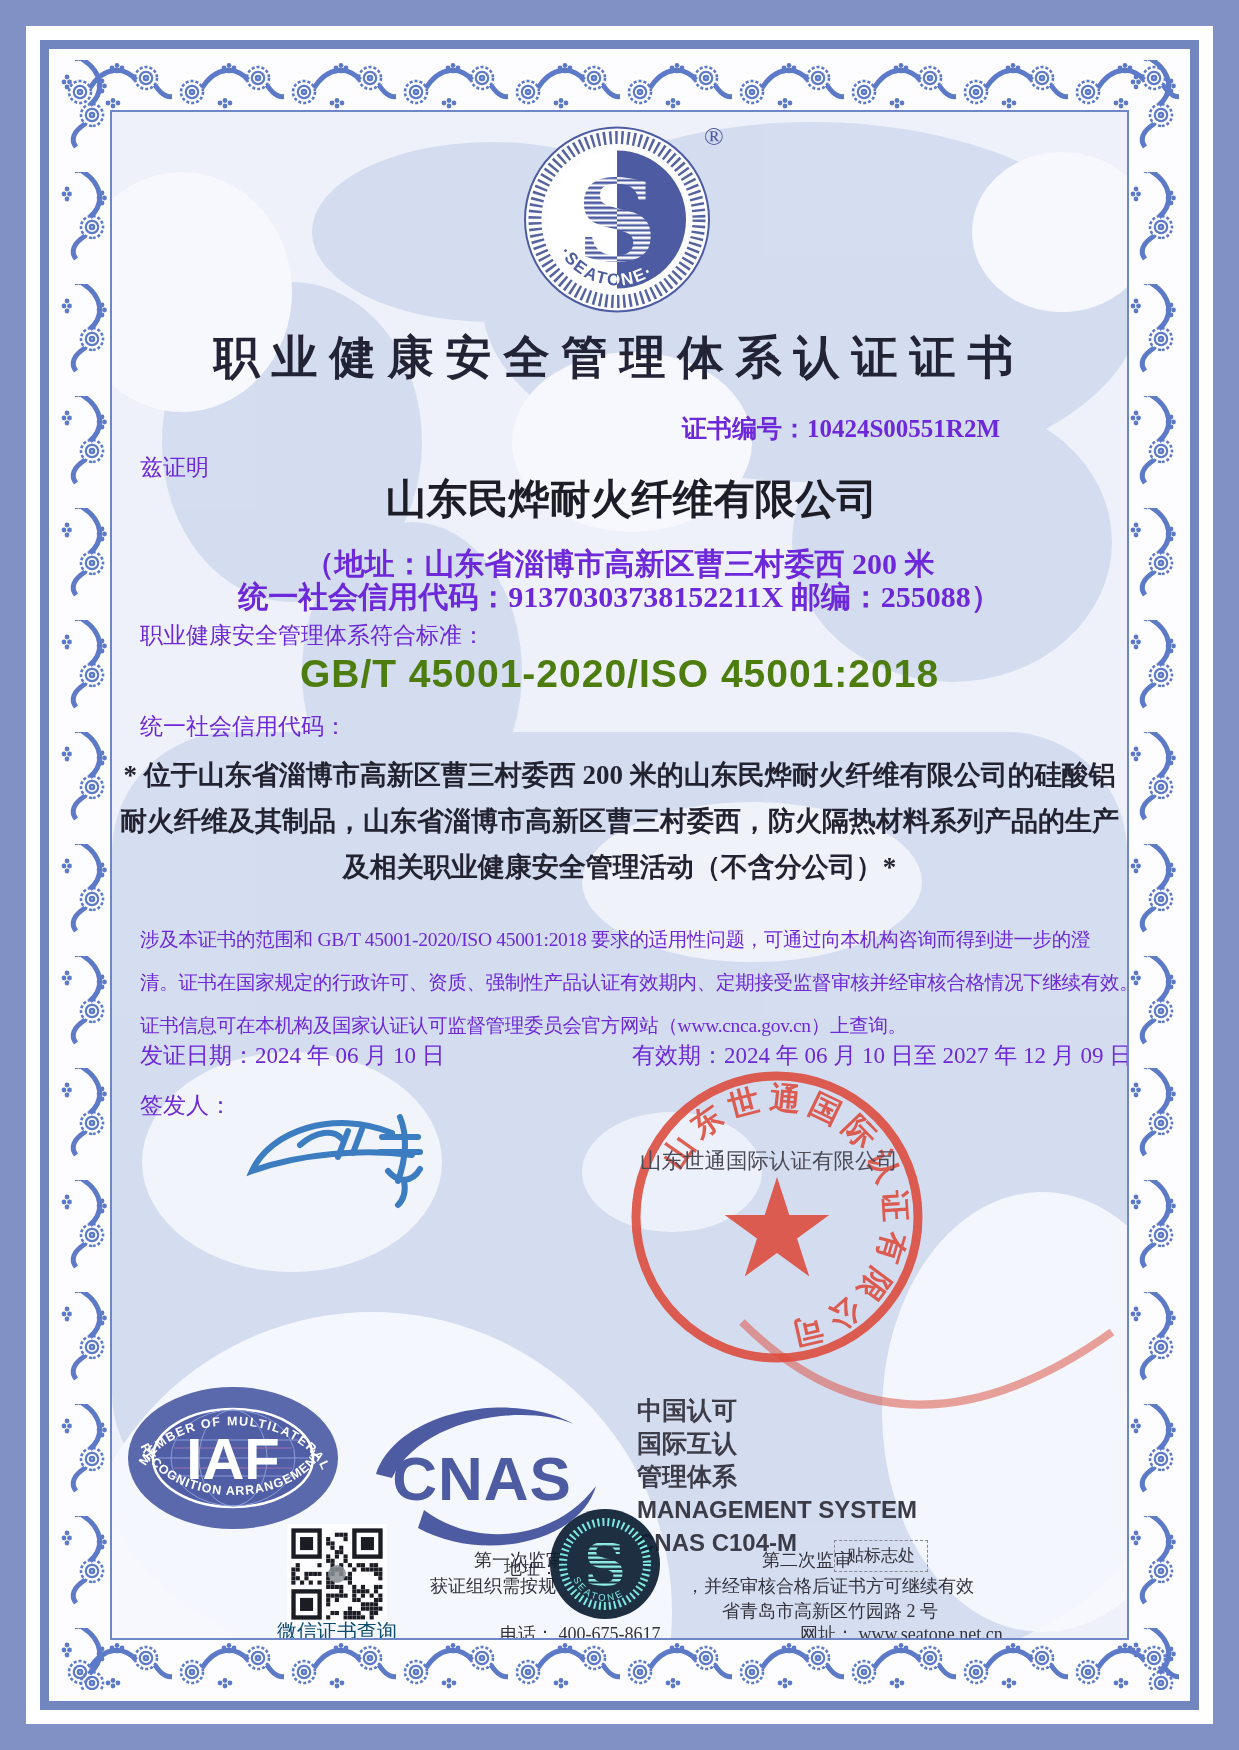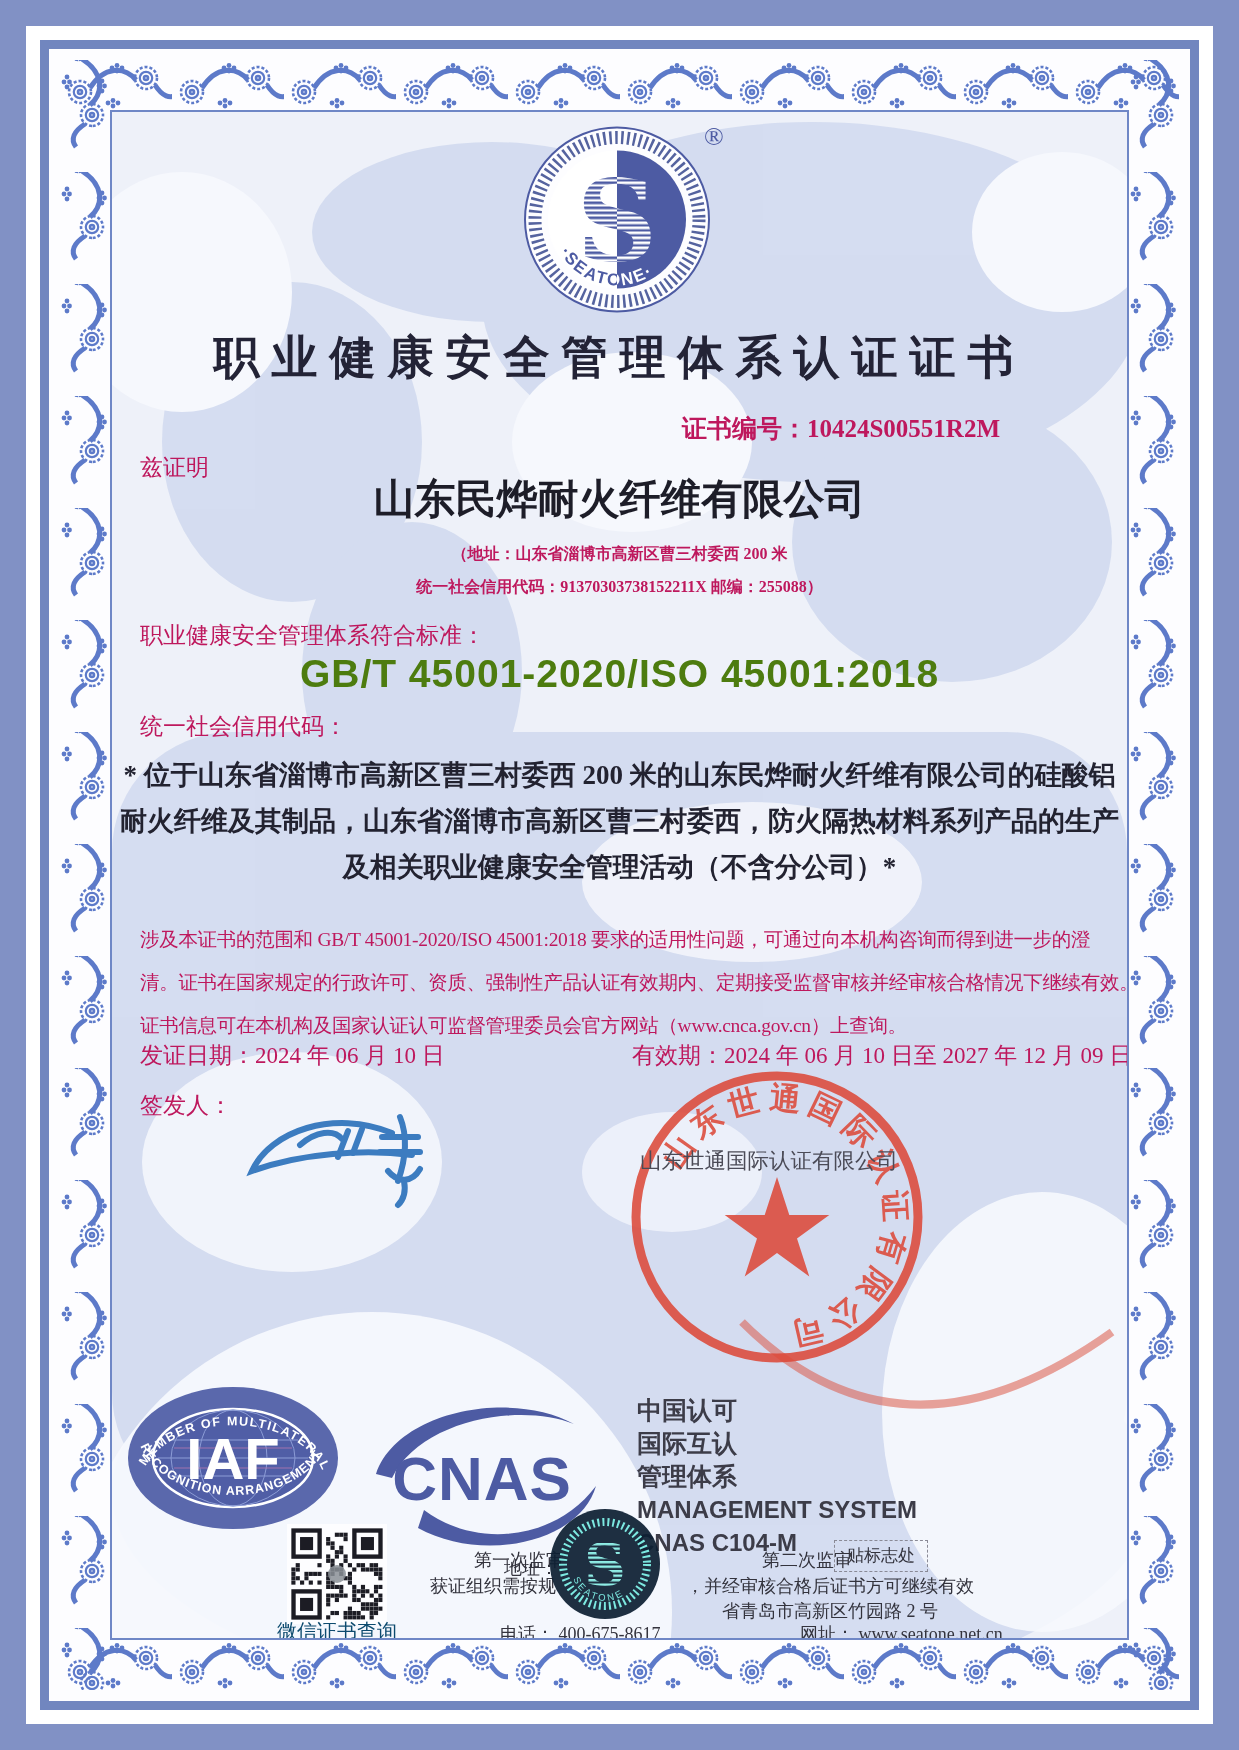--- a/index.html
+++ b/index.html
@@ -7,27 +7,27 @@
   .page{position:relative;width:1239px;height:1750px;background:#8191c5;overflow:hidden;}
   .f-white{position:absolute;inset:26px;background:#ffffff;}
   .f-line{position:absolute;inset:40px;border:9px solid #7186bf;background:#fdfdff;}
   .border-strip{position:absolute;}
   .bs-top{left:60px;top:60px;width:1119px;height:50px;}
   .bs-bottom{left:60px;top:1640px;width:1119px;height:50px;}
   .bs-left{left:60px;top:60px;width:50px;height:1630px;}
   .bs-right{left:1129px;top:60px;width:50px;height:1630px;}
   .content{position:absolute;left:110px;top:110px;width:1015px;height:1526px;border:2px solid #6f87c6;background:#eef1f9;overflow:hidden;}
   .wm{position:absolute;inset:0;z-index:0;}
-  .t{position:absolute;white-space:nowrap;color:#be185d;z-index:2;}
+  .t{position:absolute;white-space:nowrap;color:#6d28d9;z-index:2;}
   .ctr{left:0;width:1015px;text-align:center;}
   .title{font-size:46px;font-weight:bold;letter-spacing:12px;color:#232336;}
   .certno{font-size:25px;font-weight:bold;}
   .lbl{font-size:23px;}
-  .company{font-size:41px;font-weight:bold;color:#1d1d28;}
-  .addr{font-size:16px;font-weight:600;text-align:center;}
+  .company{font-size:41px;font-weight:bold;color:#1d1d28;padding-left:12px;}
+  .addr{font-size:30px;font-weight:600;text-align:center;}
   .std{font-family:"Liberation Sans","DejaVu Sans",sans-serif;font-size:39px;font-weight:600;letter-spacing:1px;color:#4d7c0f;}
   .scope{font-size:27px;font-weight:bold;line-height:46px;color:#222230;}
   .note{font-size:19.5px;letter-spacing:-0.3px;}
   .dates{font-size:23px;}
   .stamp-co{font-size:21.5px;color:#4b4b57;z-index:4;}
   .cnas-block{line-height:33px;font-size:25px;color:#3c3c48;font-weight:600;}
   .mgmt{font-family:"Liberation Sans","DejaVu Sans",sans-serif;font-weight:bold;font-size:24px;color:#3c3c48;}
   .foot{font-size:18px;color:#33333d;}
   .sticker-box{position:absolute;border:1.5px dashed #8a8a96;width:92px;height:30px;text-align:center;line-height:30px;font-size:17px;color:#33333d;z-index:2;}
   .qr-caption{font-size:20px;color:#0c4a6e;text-align:center;width:150px;}

